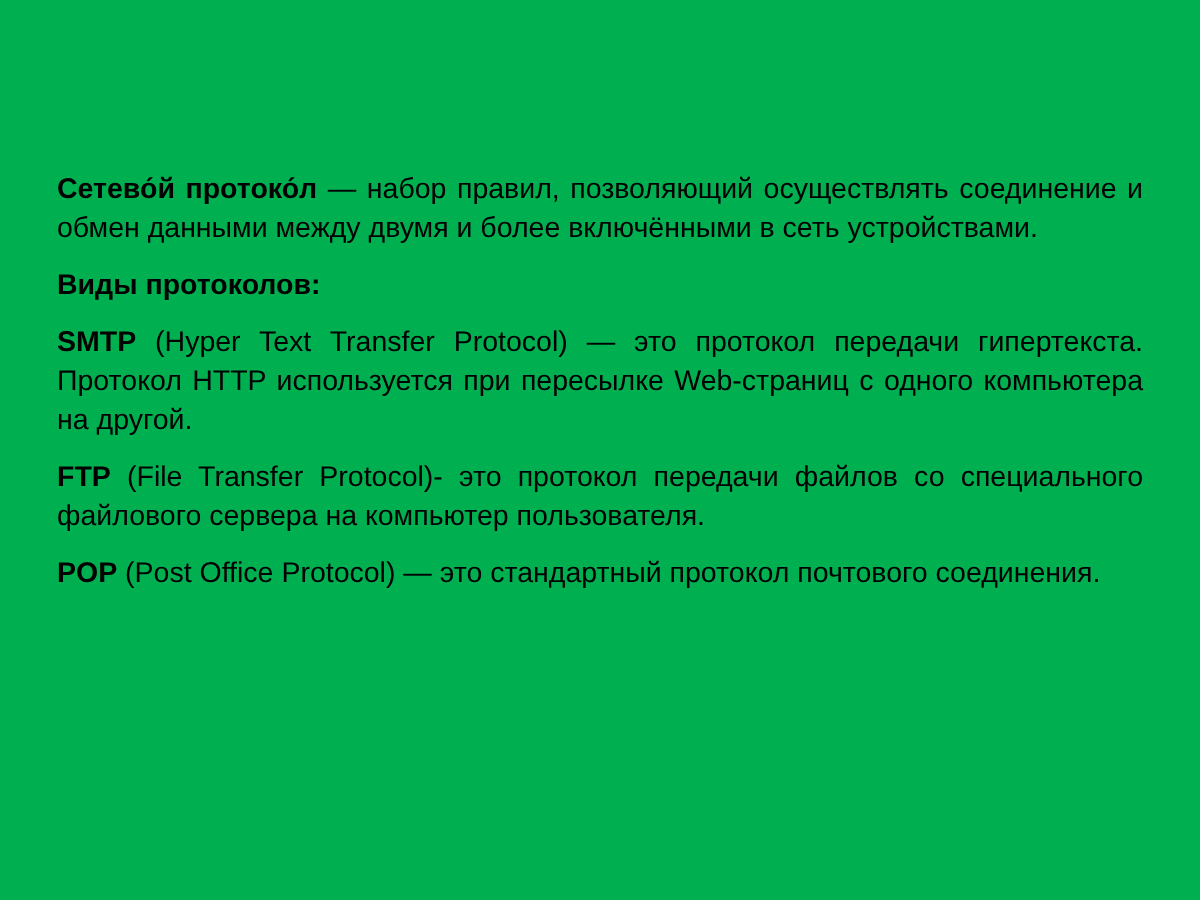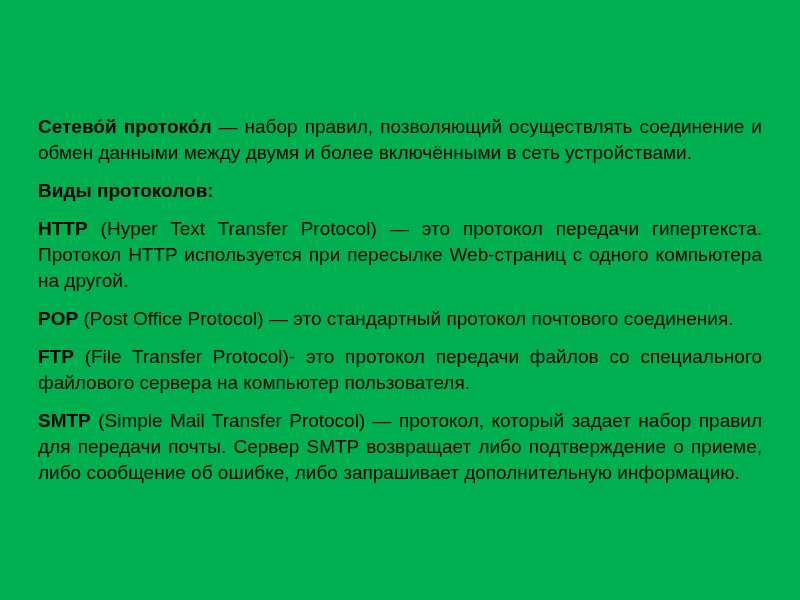--- a/index.html
+++ b/index.html
@@ -71,29 +71,26 @@
 
     <p class="para">
       <span class="lbl">Сетево́й протоко́л</span><span class="rest"> — набор правил, позволяющий осуществлять соединение и обмен данными между двумя и более включёнными в сеть устройствами.</span>
     </p>
 
     <p class="para heading">
       <span class="lbl">Виды протоколов:</span><span class="rest"></span>
     </p>
 
     <p class="para">
-      <span class="lbl">HTTP</span><span class="rest"> (Hyper Text Transfer Protocol) — это протокол передачи гипертекста. Протокол HTTP используется при пересылке Web-страниц с одного компьютера на другой.</span>
-    </p>
-
-    <p class="para">
-      <span class="lbl">POP</span><span class="rest"> (Post Office Protocol) — это стандартный протокол почтового соединения.</span>
+      <span class="lbl">SMTP</span><span class="rest"> (Hyper Text Transfer Protocol) — это протокол передачи гипертекста. Протокол HTTP используется при пересылке Web-страниц с одного компьютера на другой.</span>
     </p>
 
     <p class="para">
       <span class="lbl">FTP</span><span class="rest"> (File Transfer Protocol)- это протокол передачи файлов со специального файлового сервера на компьютер пользователя.</span>
     </p>
 
     <p class="para">
-      <span class="lbl">SMTP</span><span class="rest"> (Simple Mail Transfer Protocol) — протокол, который задает набор правил для передачи почты. Сервер SMTP возвращает либо подтверждение о приеме, либо сообщение об ошибке, либо запрашивает дополнительную информацию.</span>
+      <span class="lbl">POP</span><span class="rest"> (Post Office Protocol) — это стандартный протокол почтового соединения.</span>
     </p>
+
 
   </div>
 </div>
 
 </body></html>

